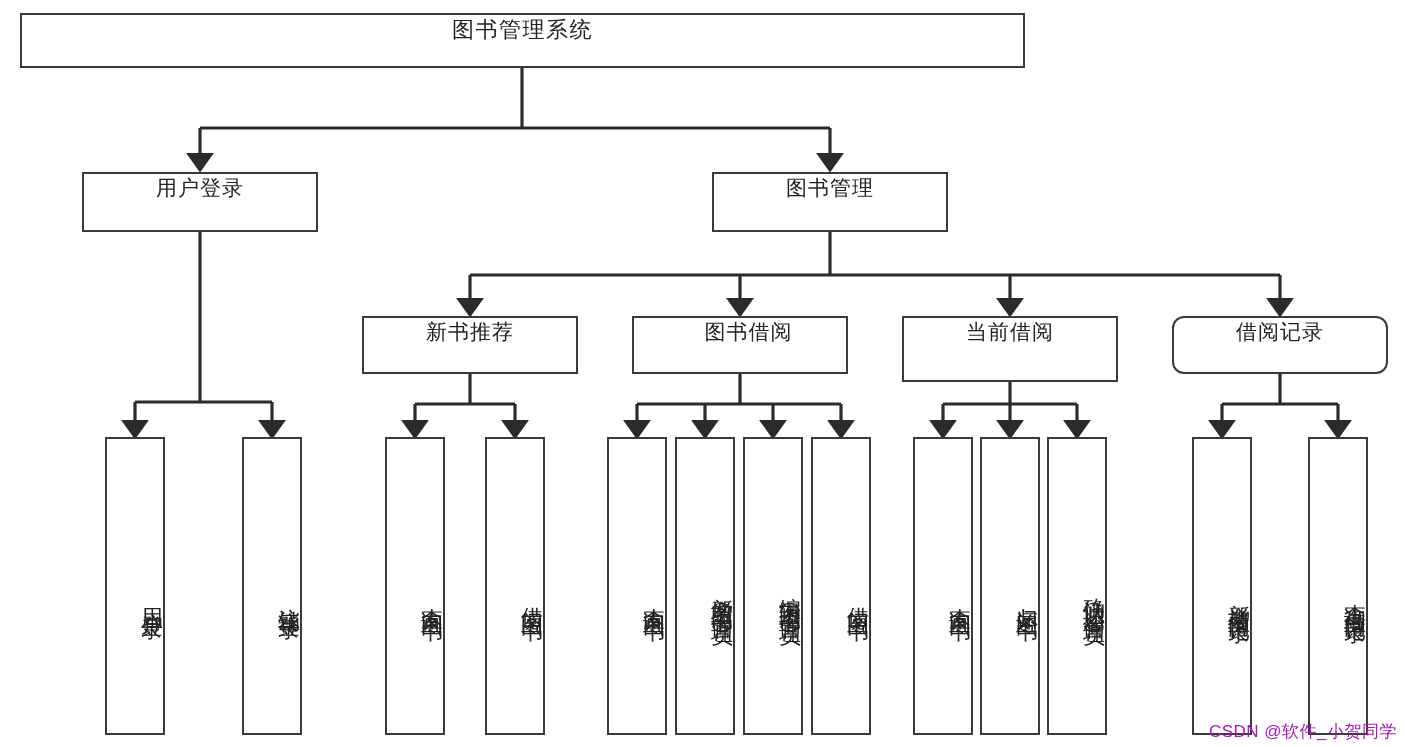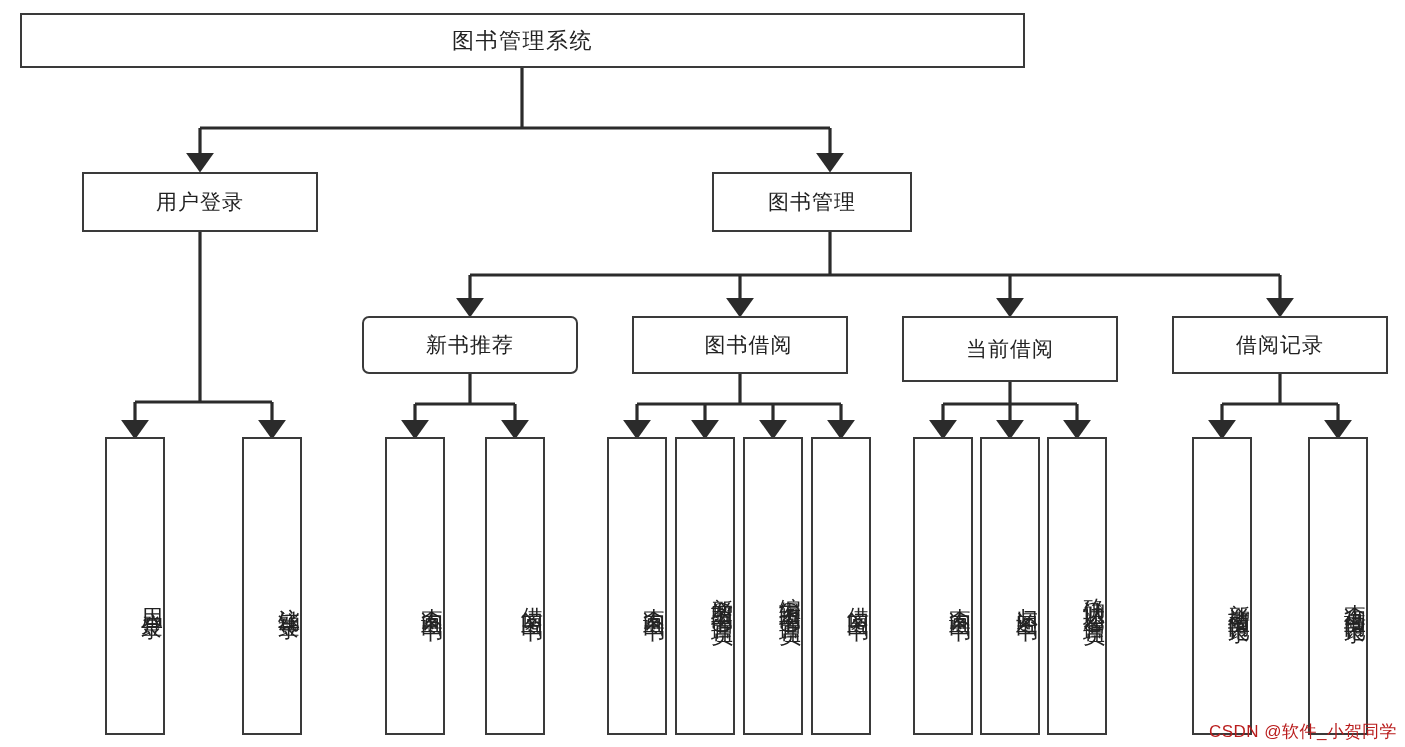--- a/index.html
+++ b/index.html
@@ -23,21 +23,21 @@
     top: 0;
     width: 1405px;
     height: 747px;
   }
   .node {
     position: absolute;
     box-sizing: border-box;
     background: #ffffff;
     border: 2px solid #3a3a3a;
     display: flex;
-    align-items: center;
+    align-items: flex-start;
     justify-content: center;
     color: #222222;
     z-index: 3;
   }
   .node-h {
     font-size: 21px;
     letter-spacing: 1px;
     white-space: nowrap;
   }
   .node-v {
@@ -56,21 +56,21 @@
   }
   .root-title {
     font-size: 22px;
     letter-spacing: 1.5px;
   }
   #watermark {
     position: absolute;
     right: 8px;
     bottom: 4px;
     font-size: 17px;
-    color: #b91c1c;
+    color: #a21caf;
     letter-spacing: 0.5px;
     z-index: 9;
     white-space: nowrap;
   }
 </style>
 </head>
 <body>
 
 <div id="canvas">
 
@@ -124,34 +124,34 @@
     </g>
   </svg>
 
   <div class="node node-h root-title" style="left:20px; top:13px; width:1005px; height:55px;">
     <span>图书管理系统</span>
   </div>
 
   <div class="node node-h" style="left:82px; top:172px; width:236px; height:60px;">
     <span>用户登录</span>
   </div>
-  <div class="node node-h" style="left:712px; top:172px; width:200px; height:60px;">
+  <div class="node node-h" style="left:712px; top:172px; width:236px; height:60px;">
     <span>图书管理</span>
   </div>
 
-  <div class="node node-h" style="left:362px; top:316px; width:216px; height:58px;border-radius:7px;">
+  <div class="node node-h" style="left:362px; top:316px; width:216px; height:58px;">
     <span>新书推荐</span>
   </div>
   <div class="node node-h" style="left:632px; top:316px; width:216px; height:58px;padding-left:17px;">
     <span>图书借阅</span>
   </div>
   <div class="node node-h" style="left:902px; top:316px; width:216px; height:66px;">
     <span>当前借阅</span>
   </div>
-  <div class="node node-h" style="left:1172px; top:316px; width:216px; height:58px;">
+  <div class="node node-h" style="left:1172px; top:316px; width:216px; height:58px;border-radius:12px;">
     <span>借阅记录</span>
   </div>
 
   <div class="node node-v" style="left:105px; top:437px; width:60px; height:298px;">
     <span class="vlabel">用户登录</span>
   </div>
   <div class="node node-v" style="left:242px; top:437px; width:60px; height:298px;">
     <span class="vlabel">注销登录</span>
   </div>
 

